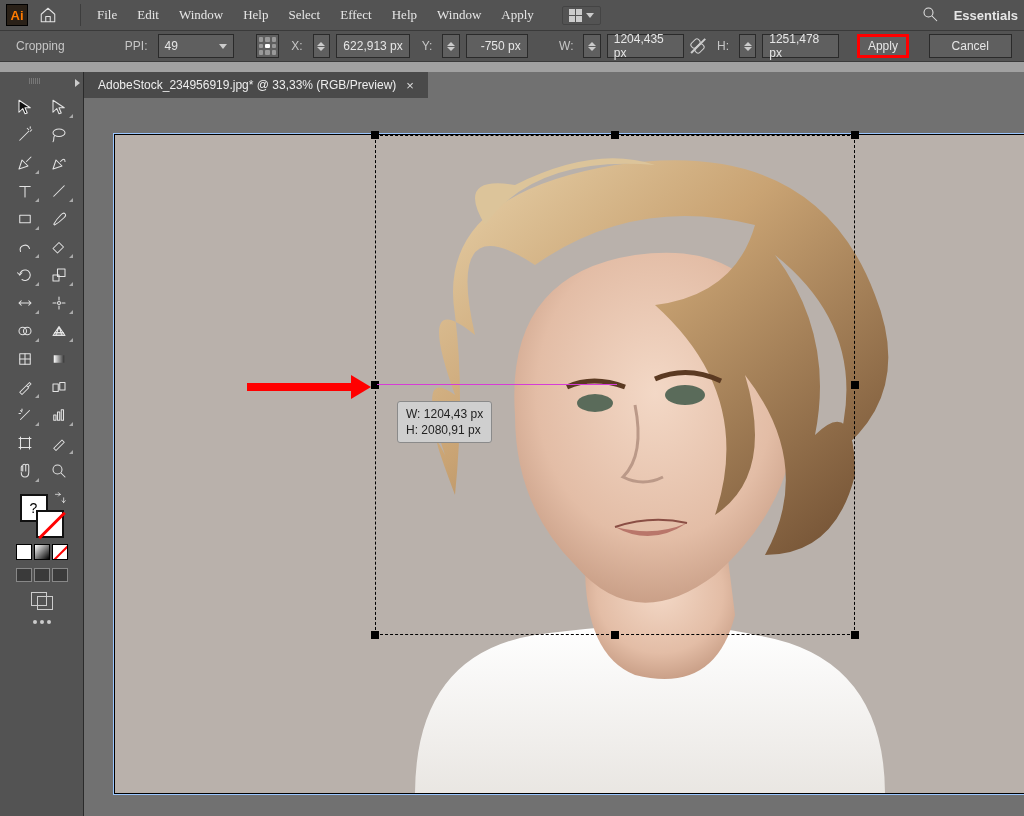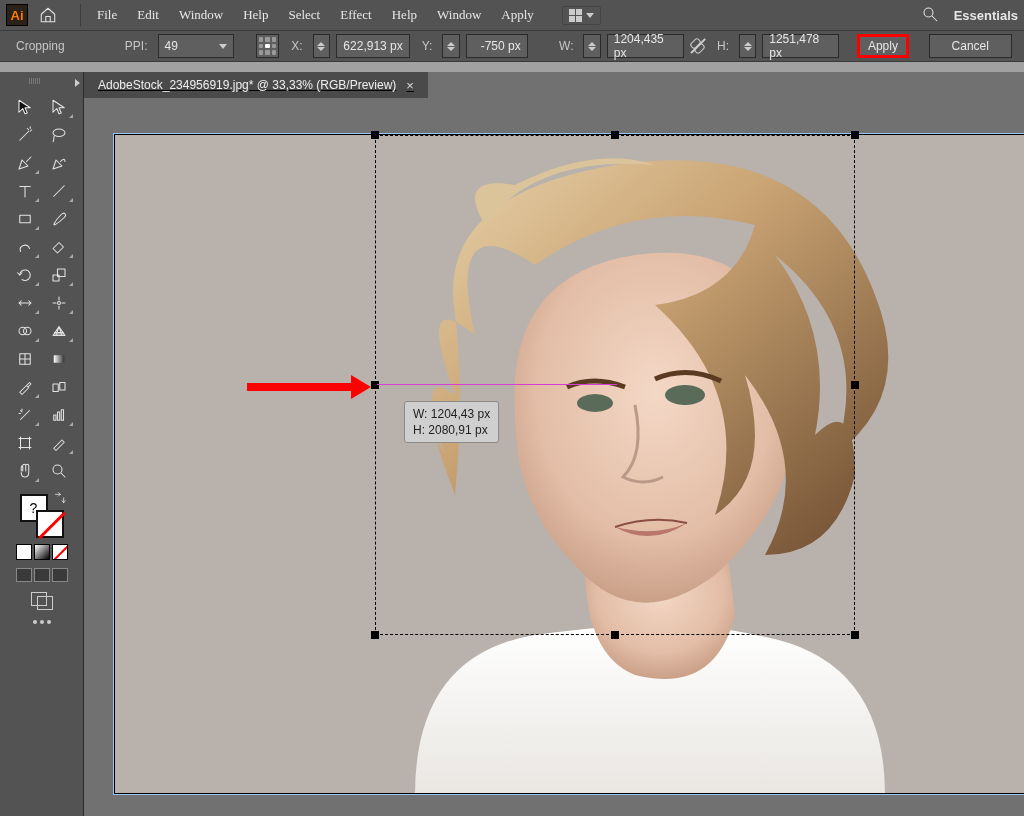--- a/index.html
+++ b/index.html
@@ -68,21 +68,21 @@
   .ms-none::after{content:"";position:absolute;width:22px;height:2px;background:red;top:7px;left:-3px;transform:rotate(-45deg);}
   .screen-row{margin-top:8px;display:flex;gap:2px;}
   .screen-row span{width:16px;height:14px;border:1px solid #888;background:#3a3a3a;}
   .overlap{margin-top:10px;width:22px;height:18px;position:relative;}
   .overlap::before,.overlap::after{content:"";position:absolute;width:14px;height:12px;border:1.5px solid #ccc;}
   .overlap::before{top:0;left:0;}
   .overlap::after{bottom:0;right:0;}
   .dots{margin-top:10px;display:flex;gap:3px;}
   .dots span{width:4px;height:4px;border-radius:50%;background:#ccc;}
   
-  .canvas-zone{flex:1;background:#717171;position:relative;text-decoration:underline;}
+  .canvas-zone{flex:1;background:#717171;position:relative;}
   .doc-tab{height:26px;background:#4a4a4a;display:flex;align-items:center;padding:0 14px;color:#eee;font-size:12px;gap:10px;width:max-content;}
   .doc-tab .close{font-size:13px;color:#ddd;}
   .artboard{position:absolute;top:62px;left:30px;width:962px;height:660px;background:#b9b1ab;border:1px solid #000;outline:1px solid #9ac6ff;}
   
   .crop{position:absolute;border:1.5px dashed #000;background:transparent;}
   .crop .h{position:absolute;width:8px;height:8px;background:#000;}
   .htl{top:-5px;left:-5px}.htr{top:-5px;right:-5px}.hbl{bottom:-5px;left:-5px}.hbr{bottom:-5px;right:-5px}
   .htm{top:-5px;left:50%;transform:translateX(-50%)}.hbm{bottom:-5px;left:50%;transform:translateX(-50%)}
   .hml{left:-5px;top:50%;transform:translateY(-50%)}.hmr{right:-5px;top:50%;transform:translateY(-50%)}
   
@@ -478,21 +478,21 @@
         <div class="h htr"></div>
         <div class="h hml"></div>
         <div class="h hmr"></div>
         <div class="h hbl"></div>
         <div class="h hbm"></div>
         <div class="h hbr"></div>
       </div>
 
       <div class="measure-line" style="top:249px;left:262px;width:240px"></div>
 
-      <div class="measure-tip" style="top:266px;left:289px">
+      <div class="measure-tip" style="top:266px;left:282px">
         <div>W: 1204,43 px</div>
         <div>H: 2080,91 px</div>
       </div>
 
       <div class="arrow" style="top:240px;left:132px">
         <div class="shaft" style="width:104px"></div>
         <div class="head"></div>
       </div>
     </div>
   </div>

